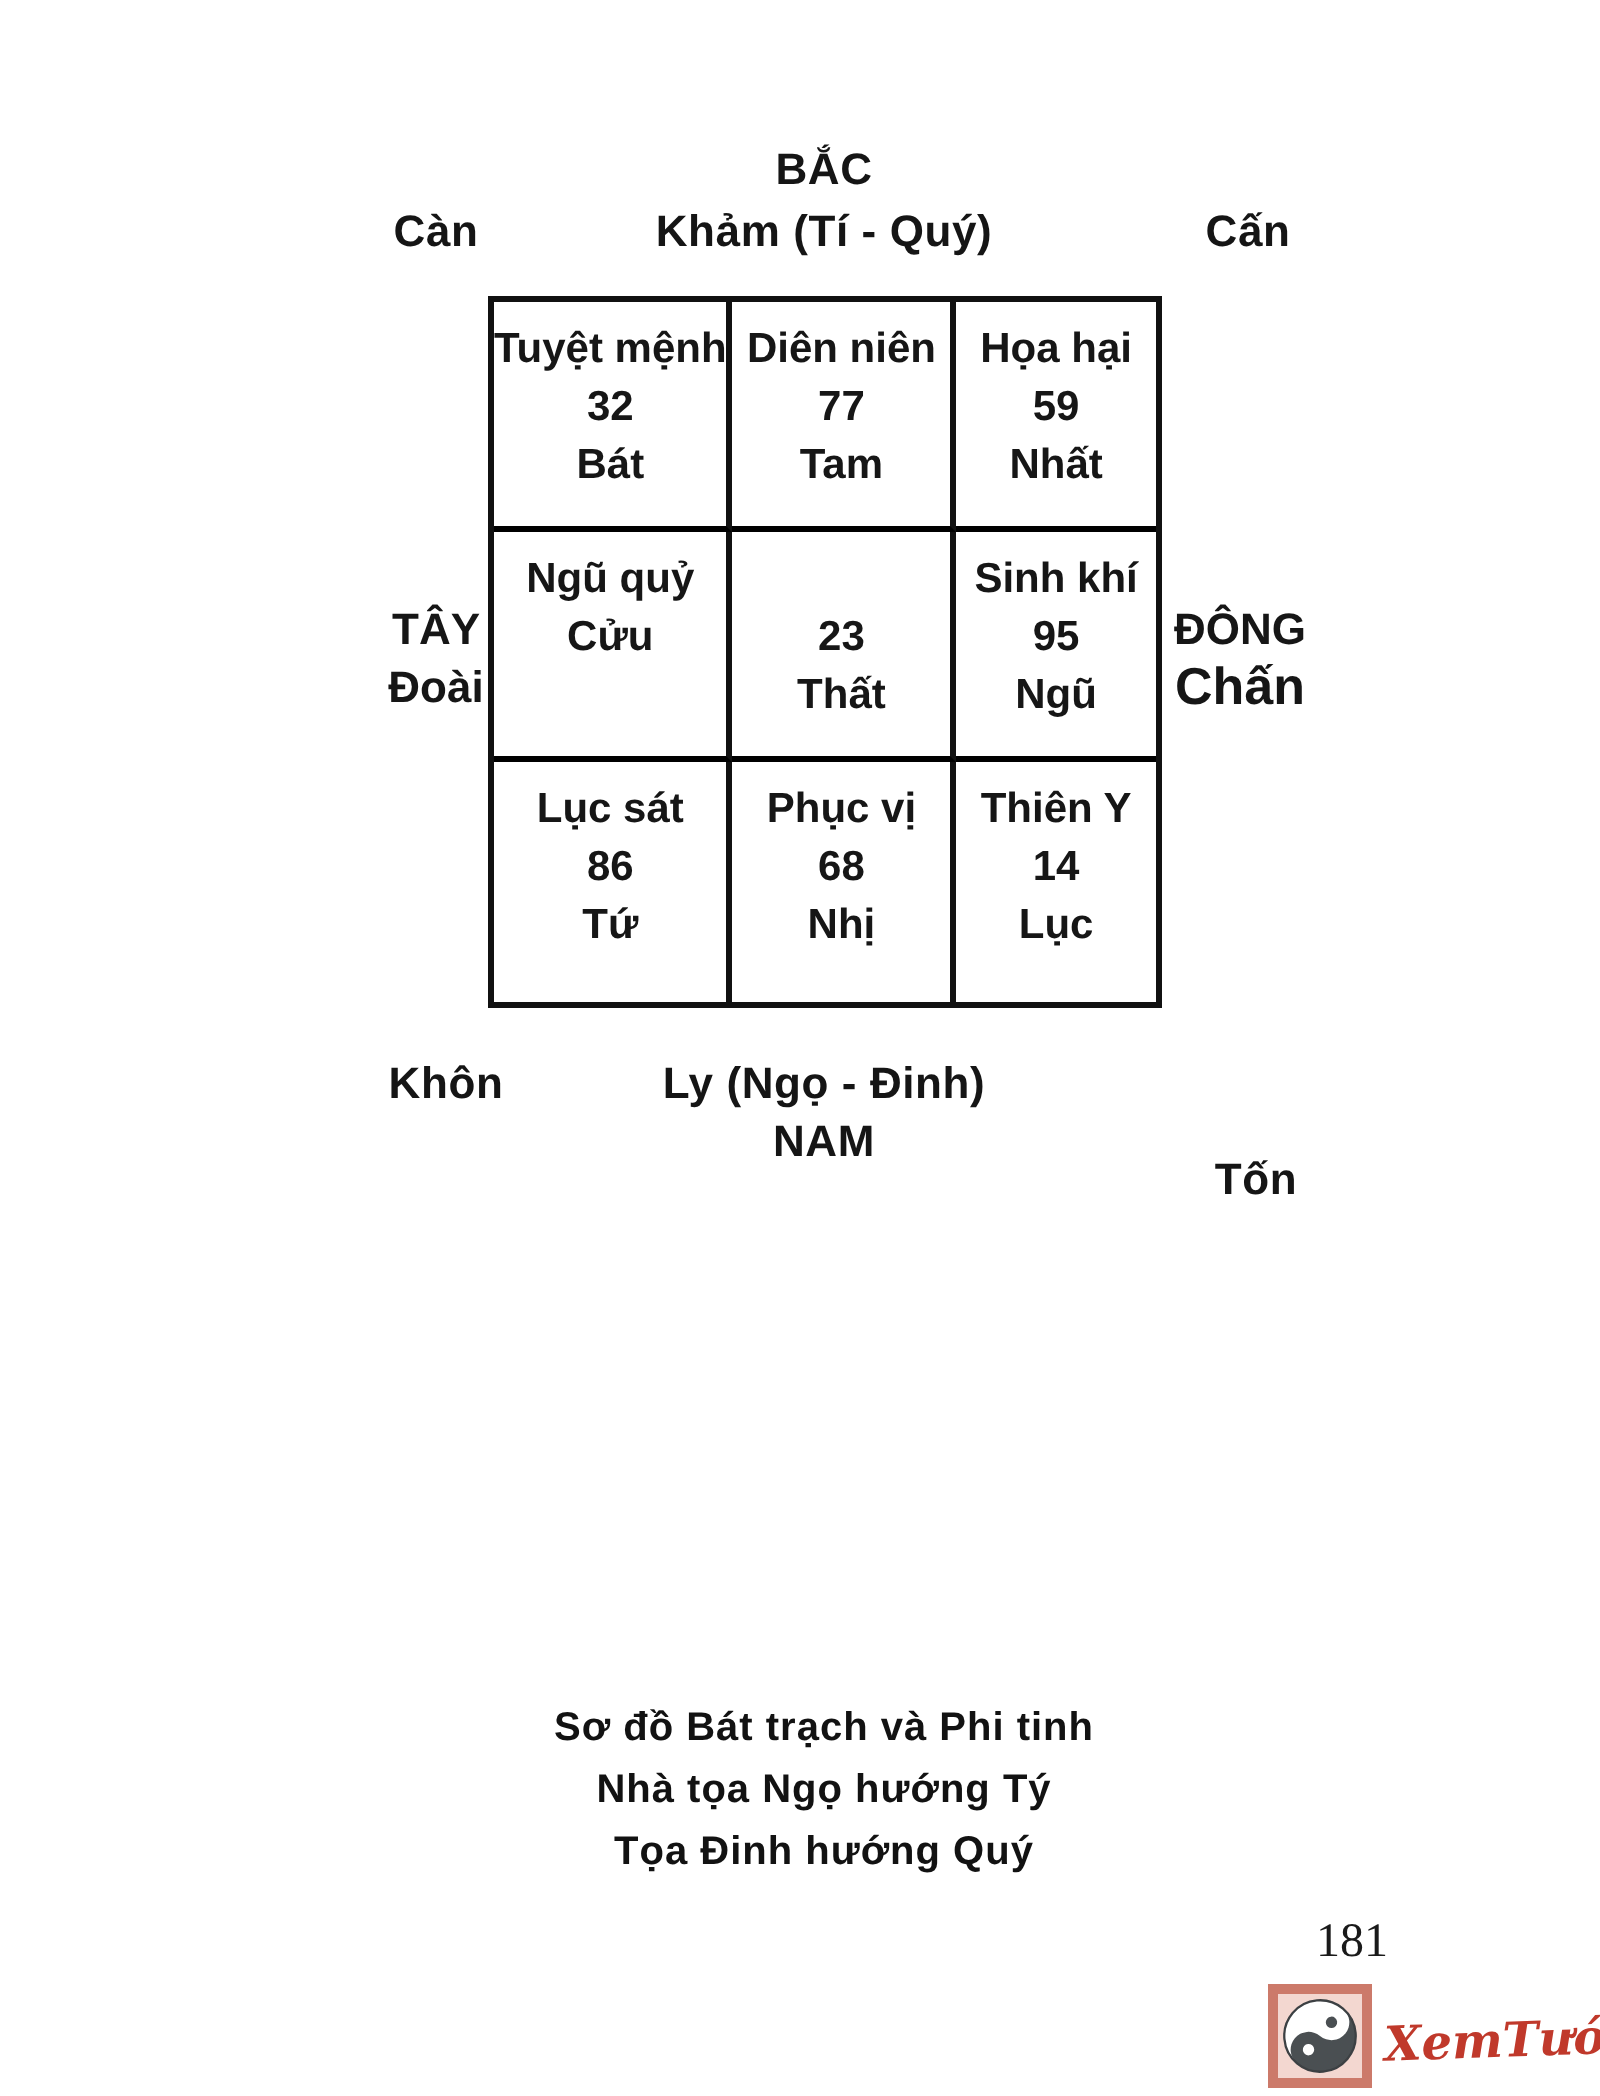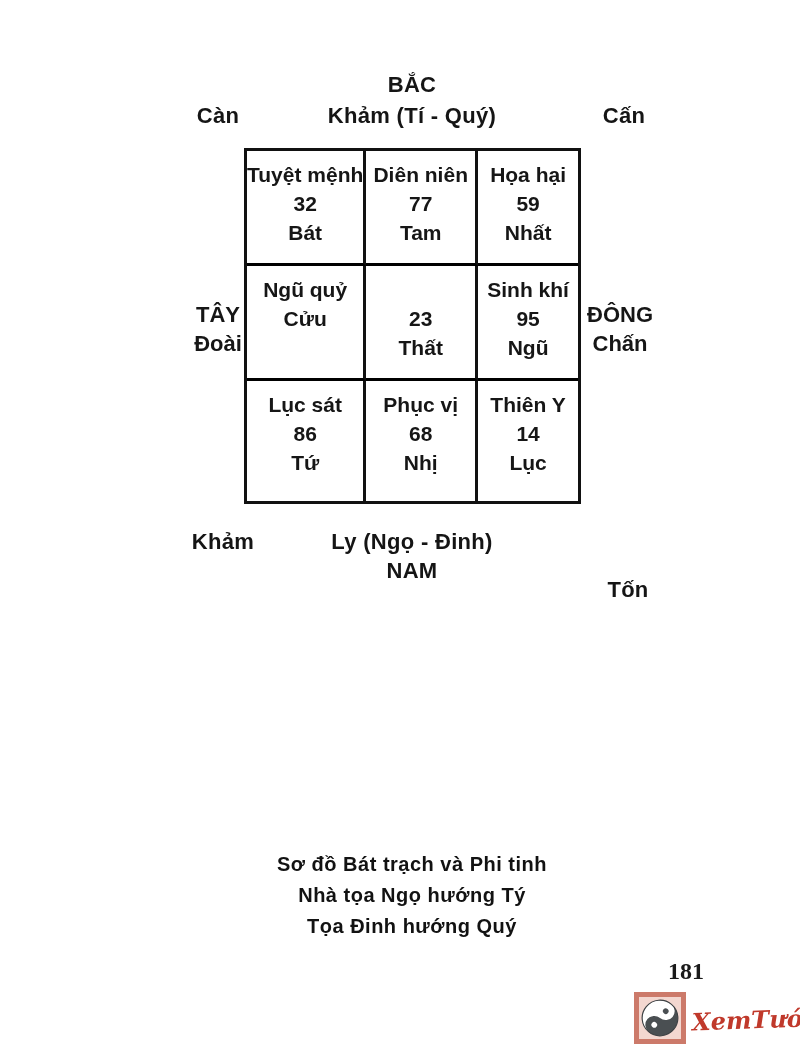--- a/index.html
+++ b/index.html
@@ -91,24 +91,24 @@
     letter-spacing: 0.5px;
     color: #121212;
   }
 
   
   .page-number {
     position: absolute;
     top: 958px;
     left: 648px;
     width: 56px;
-    text-align: right;
+    text-align: center;
     font-family: "Liberation Serif", serif;
     font-size: 24px;
-    font-weight: 700;
+    font-weight: 400;
     color: #1a1a1a;
   }
 
   
   .watermark {
     position: absolute;
     top: 992px;
     left: 634px;
     display: flex;
     align-items: center;
@@ -143,21 +143,21 @@
   <div class="lbl lbl-can-nw">Càn</div>
   <div class="lbl lbl-kham">Khảm (Tí - Quý)</div>
   <div class="lbl lbl-can-ne">Cấn</div>
 
   <div class="side-label side-west">
     <span class="cell-line" style="font-weight:700;font-size:22px;">TÂY</span>
     <span class="cell-line" style="font-weight:700;font-size:22px;">Đoài</span>
   </div>
   <div class="side-label side-east">
     <span class="cell-line" style="font-weight:700;font-size:22px;">ĐÔNG</span>
-    <span class="cell-line" style="font-weight:700;font-size:22px;">Chấn</span>
+    <span class="cell-line" style="font-weight:700;font-size:26px;">Chấn</span>
   </div>
 
   <div class="bagua-grid">
 
     <div class="cell">
       <span class="cell-line">Tuyệt mệnh</span>
       <span class="cell-line">32</span>
       <span class="cell-line">Bát</span>
     </div>
     <div class="cell">
@@ -197,21 +197,21 @@
       <span class="cell-line">Nhị</span>
     </div>
     <div class="cell">
       <span class="cell-line">Thiên Y</span>
       <span class="cell-line">14</span>
       <span class="cell-line">Lục</span>
     </div>
 
   </div>
 
-  <div class="lbl lbl-khon">Khảm</div>
+  <div class="lbl lbl-khon">Khôn</div>
   <div class="lbl lbl-ly">Ly (Ngọ - Đinh)</div>
   <div class="lbl lbl-ton">Tốn</div>
   <div class="lbl lbl-nam">NAM</div>
 
   <div class="caption">
     <span class="caption-line">Sơ đồ Bát trạch và Phi tinh</span>
     <span class="caption-line">Nhà tọa Ngọ hướng Tý</span>
     <span class="caption-line">Tọa Đinh hướng Quý</span>
   </div>
 

